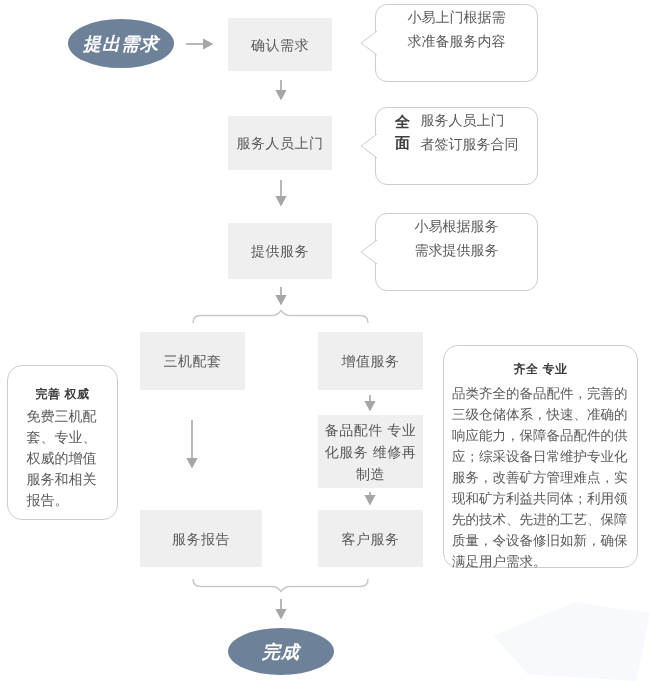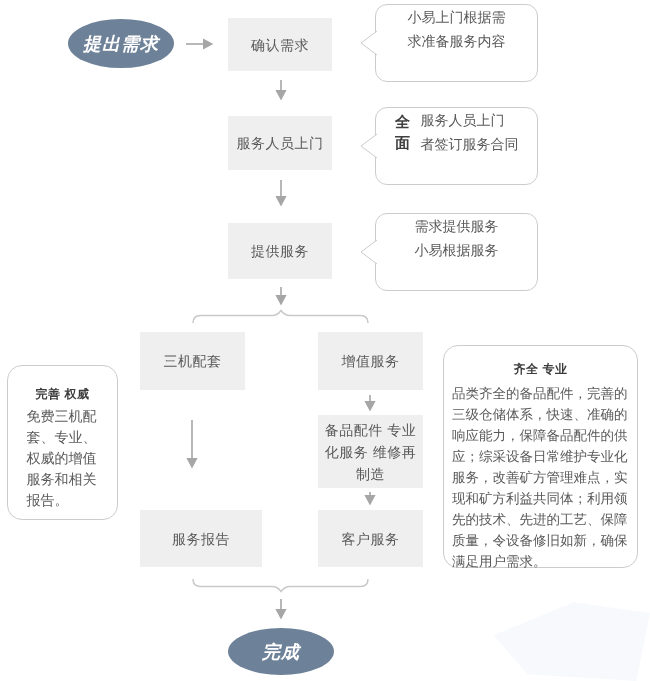--- a/index.html
+++ b/index.html
@@ -190,22 +190,22 @@
       <div class="badge-vertical">全面</div>
       <div class="side-text">
         <span class="line">服务人员上门</span>
         <span class="line">者签订服务合同</span>
       </div>
     </div>
   </div>
 
   <div class="bubble c3">
     <span>
+      <span class="line">小易根据服务</span>
       <span class="line">需求提供服务</span>
-      <span class="line">小易根据服务</span>
     </span>
   </div>
 
   <div class="panel left">
     <div class="panel-title">完善 权威</div>
     <div class="panel-body">免费三机配套、专业、权威的增值服务和相关报告。</div>
   </div>
 
   <div class="panel right">
     <div class="panel-title">齐全 专业</div>

